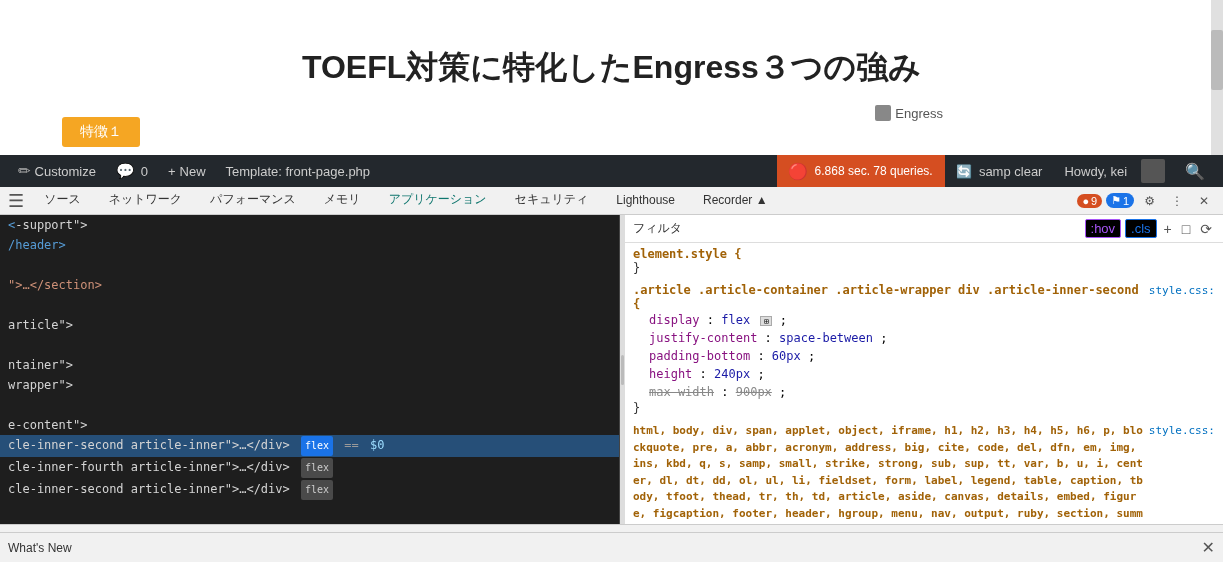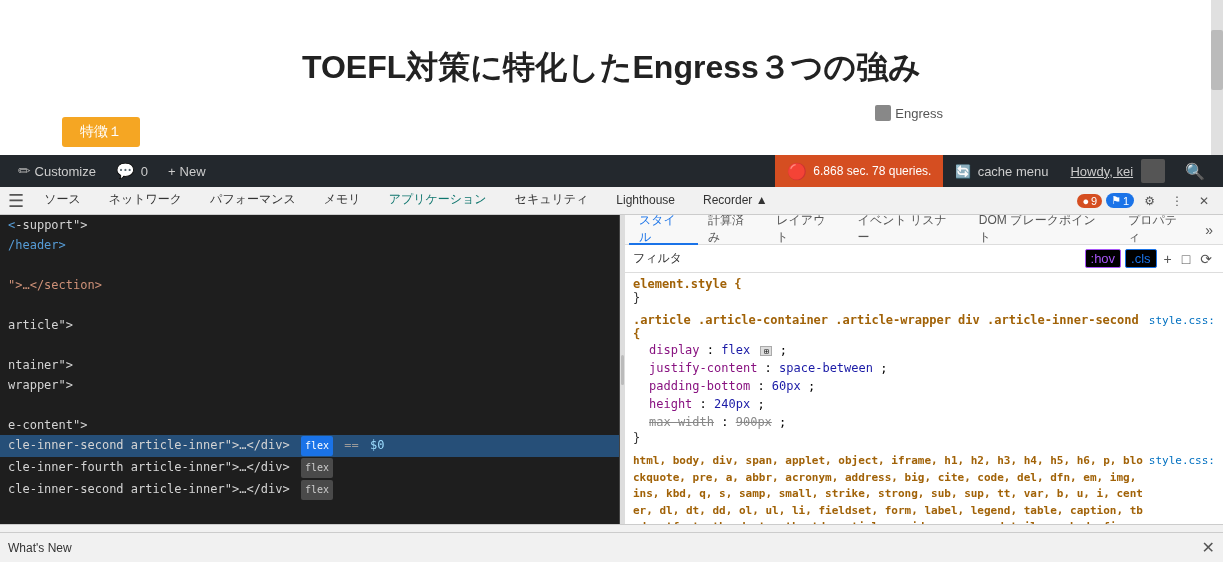--- a/index.html
+++ b/index.html
@@ -125,23 +125,22 @@
       gap: 6px;
       cursor: pointer;
     }
     .howdy {
       color: #ccc;
       font-size: 13px;
       padding: 0 10px;
       height: 32px;
       display: flex;
       align-items: center;
-      gap: 8px;
-      cursor: pointer;
-      text-decoration: underline;
+      gap: 14px;
+      cursor: pointer;
     }
     .avatar-box {
       width: 24px;
       height: 24px;
       background: #555;
       border-radius: 2px;
     }
     .search-icon-btn {
       color: #ccc;
       font-size: 16px;
@@ -454,29 +453,32 @@
     <span>Customize</span>
   </div>
   <div class="admin-bar-item comment-count">
     <span class="icon">💬</span>
     <span>0</span>
   </div>
   <div class="admin-bar-item new-item">
     <span>+</span>
     <span>New</span>
   </div>
+  <div class="admin-bar-item">
+    <span>Template: front-page.php</span>
+  </div>
 
   <div class="admin-bar-right">
     <div class="speed-badge">
       <span class="icon">🔴</span>
       <span>6.868 sec. 78 queries.</span>
     </div>
     <div class="cache-clear">
       <span>🔄</span>
-      <span>cache menu</span>
+      <span>samp clear</span>
     </div>
     <div class="howdy">
       <span>Howdy, kei</span>
       <div class="avatar-box"></div>
     </div>
     <div class="search-icon-btn">
       <span>🔍</span>
     </div>
   </div>
 </div>
@@ -556,41 +558,20 @@
       <span class="badge">flex</span>
     </div>
   </div>
 
   <div class="panel-divider">
     <div class="panel-divider-handle"></div>
   </div>
 
   <div class="right-panel">
 
-    <div class="styles-tabs">
-      <div class="styles-tab active">
-        <span>スタイル</span>
-      </div>
-      <div class="styles-tab">
-        <span>計算済み</span>
-      </div>
-      <div class="styles-tab">
-        <span>レイアウト</span>
-      </div>
-      <div class="styles-tab">
-        <span>イベント リスナー</span>
-      </div>
-      <div class="styles-tab">
-        <span>DOM ブレークポイント</span>
-      </div>
-      <div class="styles-tab">
-        <span>プロパティ</span>
-      </div>
-      <div class="styles-tab-more">»</div>
-    </div>
 
     <div class="filter-row">
       <span class="filter-label">フィルタ</span>
       <div class="filter-buttons">
         <button class="filter-btn purple">:hov</button>
         <button class="filter-btn blue-dark">.cls</button>
         <span class="filter-icon-btn">+</span>
         <span class="filter-icon-btn">□</span>
         <span class="filter-icon-btn">⟳</span>
       </div>

